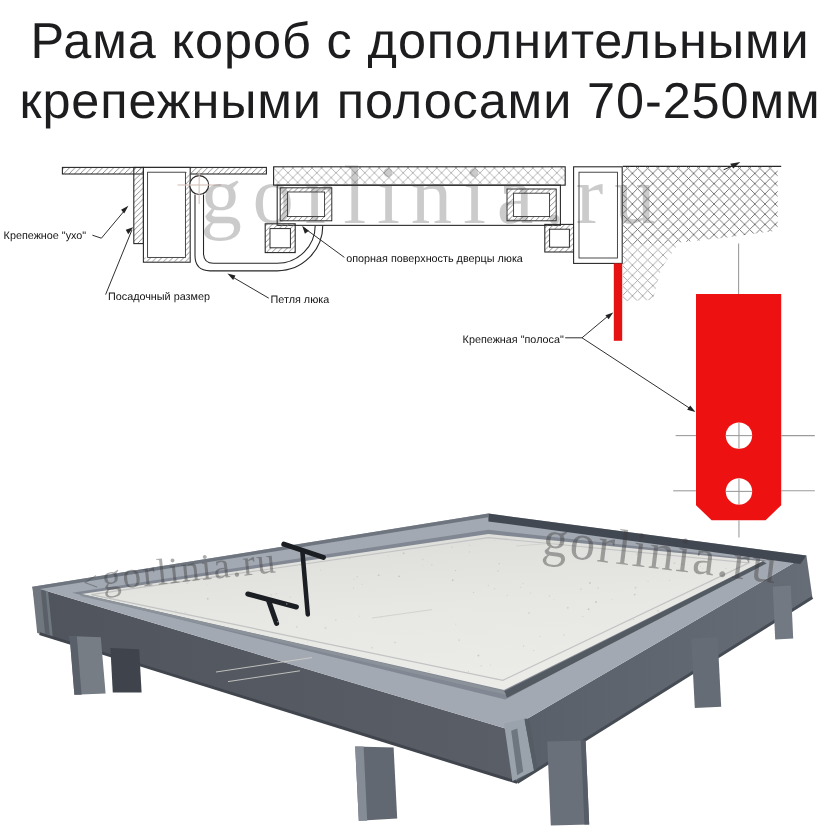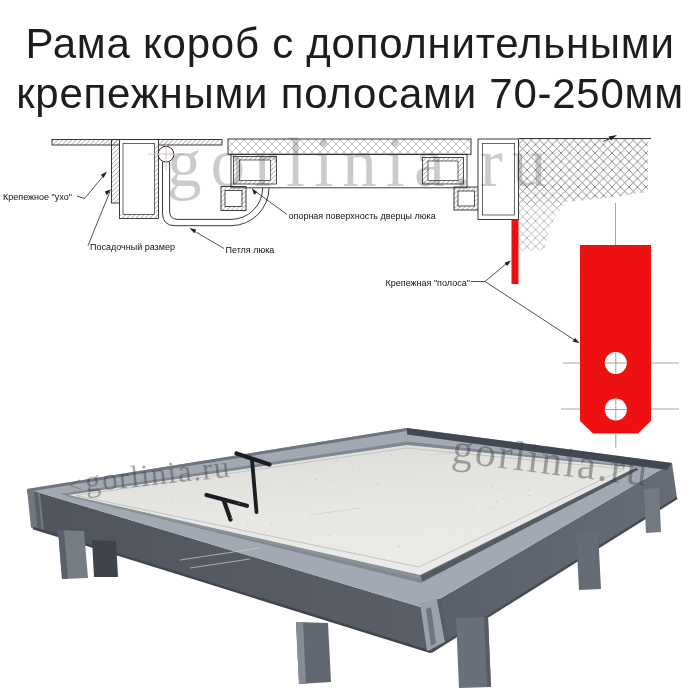--- a/index.html
+++ b/index.html
@@ -1,16 +1,16 @@
 <!DOCTYPE html>
 <html><head><meta charset="utf-8">
 <style>
 html,body{margin:0;padding:0;background:#fff;width:700px;height:700px;overflow:hidden}
 #page{position:relative;width:700px;height:700px;font-family:"Liberation Sans",sans-serif}
-.title{position:absolute;left:0;top:19px;width:700px;text-align:center;font-size:42px;line-height:50px;color:#1d1d1f;letter-spacing:0.75px;font-weight:400}
+.title{position:absolute;left:0;top:9px;width:700px;text-align:center;font-size:42px;line-height:50px;color:#1d1d1f;letter-spacing:0.75px;font-weight:400}
 </style></head>
 <body>
 <div id="page">
 <div class="title">Рама короб с дополнительными<br>крепежными полосами 70-250мм</div>
 <svg width="700" height="700" viewBox="0 0 700 700" style="position:absolute;left:0;top:0">
 <defs>
 <pattern id="pd1" width="4.6" height="4.6" patternUnits="userSpaceOnUse">
   <path d="M0,4.6 L4.6,0" stroke="#7d7d7d" stroke-width="0.72" fill="none"></path>
 </pattern>
 <pattern id="px1" width="8" height="8" patternUnits="userSpaceOnUse">

